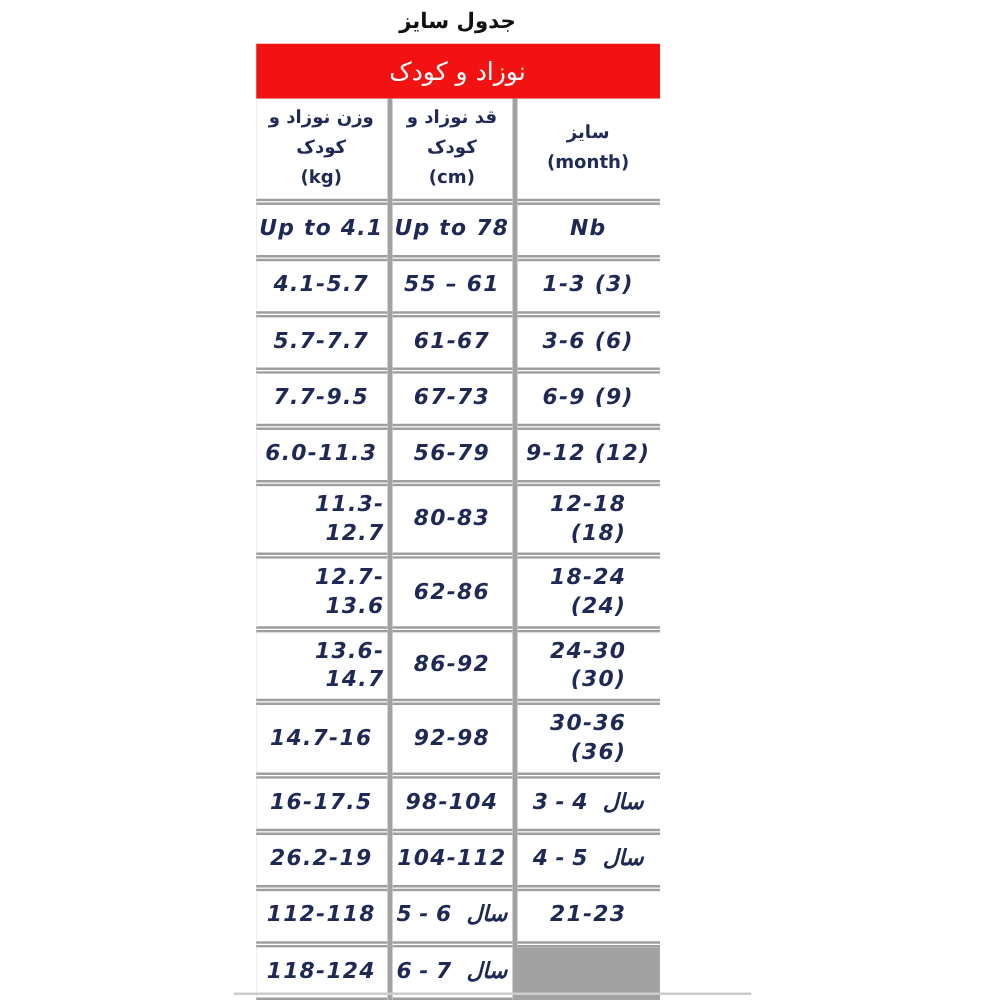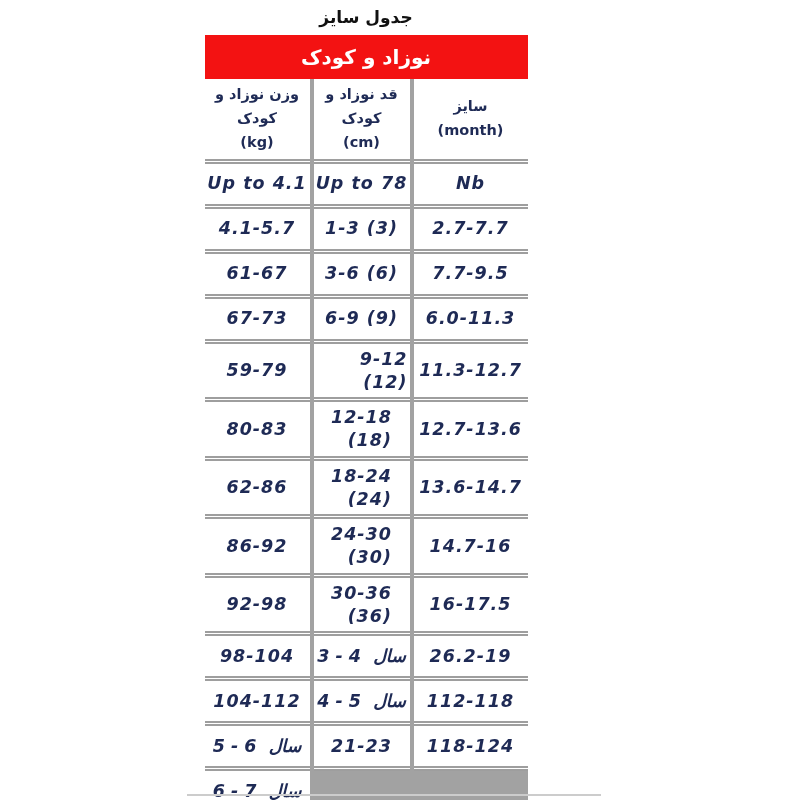--- a/index.html
+++ b/index.html
@@ -21,21 +21,21 @@
   }
   .table-wrap {
     width: 323px;
     margin: 8px auto 0 auto;
   }
   .banner {
     height: 44px;
     background: #f31212;
     color: #ffffff;
     font-size: 20px;
-    font-weight: bold;
+    font-weight: normal;
     display: flex;
     align-items: center;
     justify-content: center;
   }
   .size-grid {
     display: grid;
     grid-template-columns: 105px 96px 114px;
     column-gap: 4px;
     background: #a2a2a2; 
   }
@@ -96,29 +96,30 @@
 (kg)</div>
         <div class="cell header-cell" dir="rtl">قد نوزاد و
 کودک
 (cm)</div>
         <div class="cell header-cell" dir="rtl">سایز
 (month)</div>
         <div class="cell value-cell">Up to 4.1</div>
         <div class="cell value-cell">Up to 78</div>
         <div class="cell value-cell">Nb</div>
         <div class="cell value-cell">4.1-5.7</div>
+        <div class="cell value-cell">55 – 61</div>
         <div class="cell value-cell">1-3 (3)</div>
-        <div class="cell value-cell">2.7-7.7</div>
+        <div class="cell value-cell">5.7-7.7</div>
         <div class="cell value-cell">61-67</div>
         <div class="cell value-cell">3-6 (6)</div>
         <div class="cell value-cell">7.7-9.5</div>
         <div class="cell value-cell">67-73</div>
         <div class="cell value-cell">6-9 (9)</div>
         <div class="cell value-cell">6.0-11.3</div>
-        <div class="cell value-cell">59-79</div>
+        <div class="cell value-cell">56-79</div>
         <div class="cell value-cell">9-12 (12)</div>
         <div class="cell value-cell">11.3-12.7</div>
         <div class="cell value-cell">80-83</div>
         <div class="cell value-cell">12-18
 (18)</div>
         <div class="cell value-cell">12.7-13.6</div>
         <div class="cell value-cell">62-86</div>
         <div class="cell value-cell">18-24
 (24)</div>
         <div class="cell value-cell">13.6-14.7</div>

